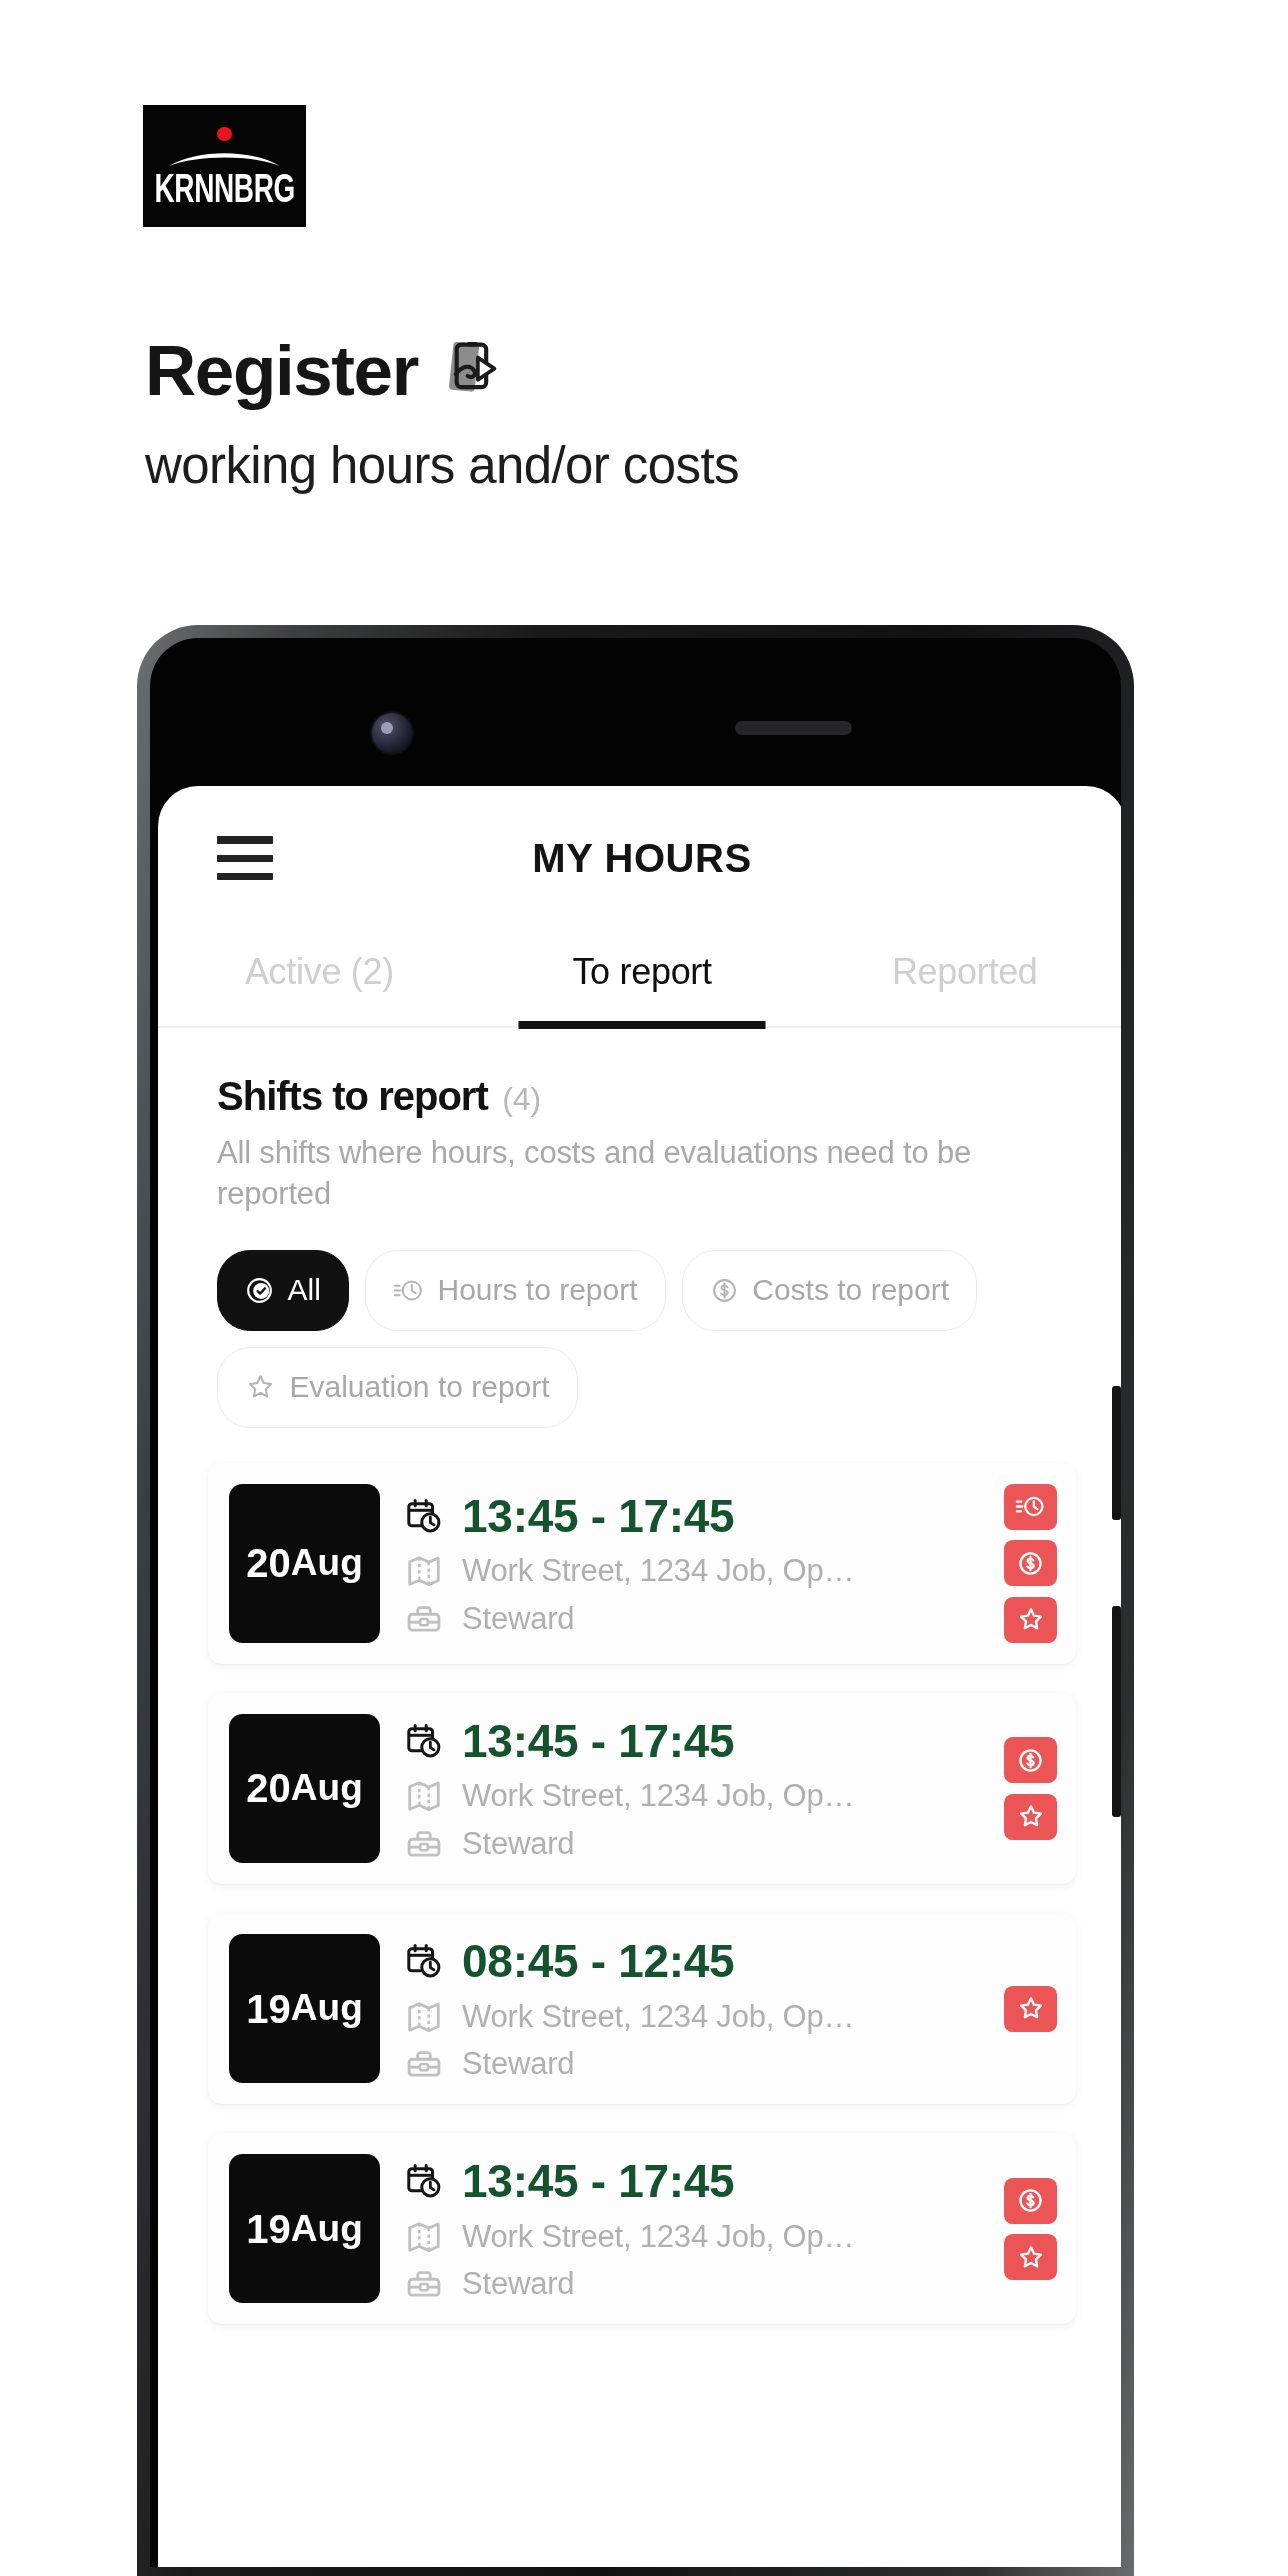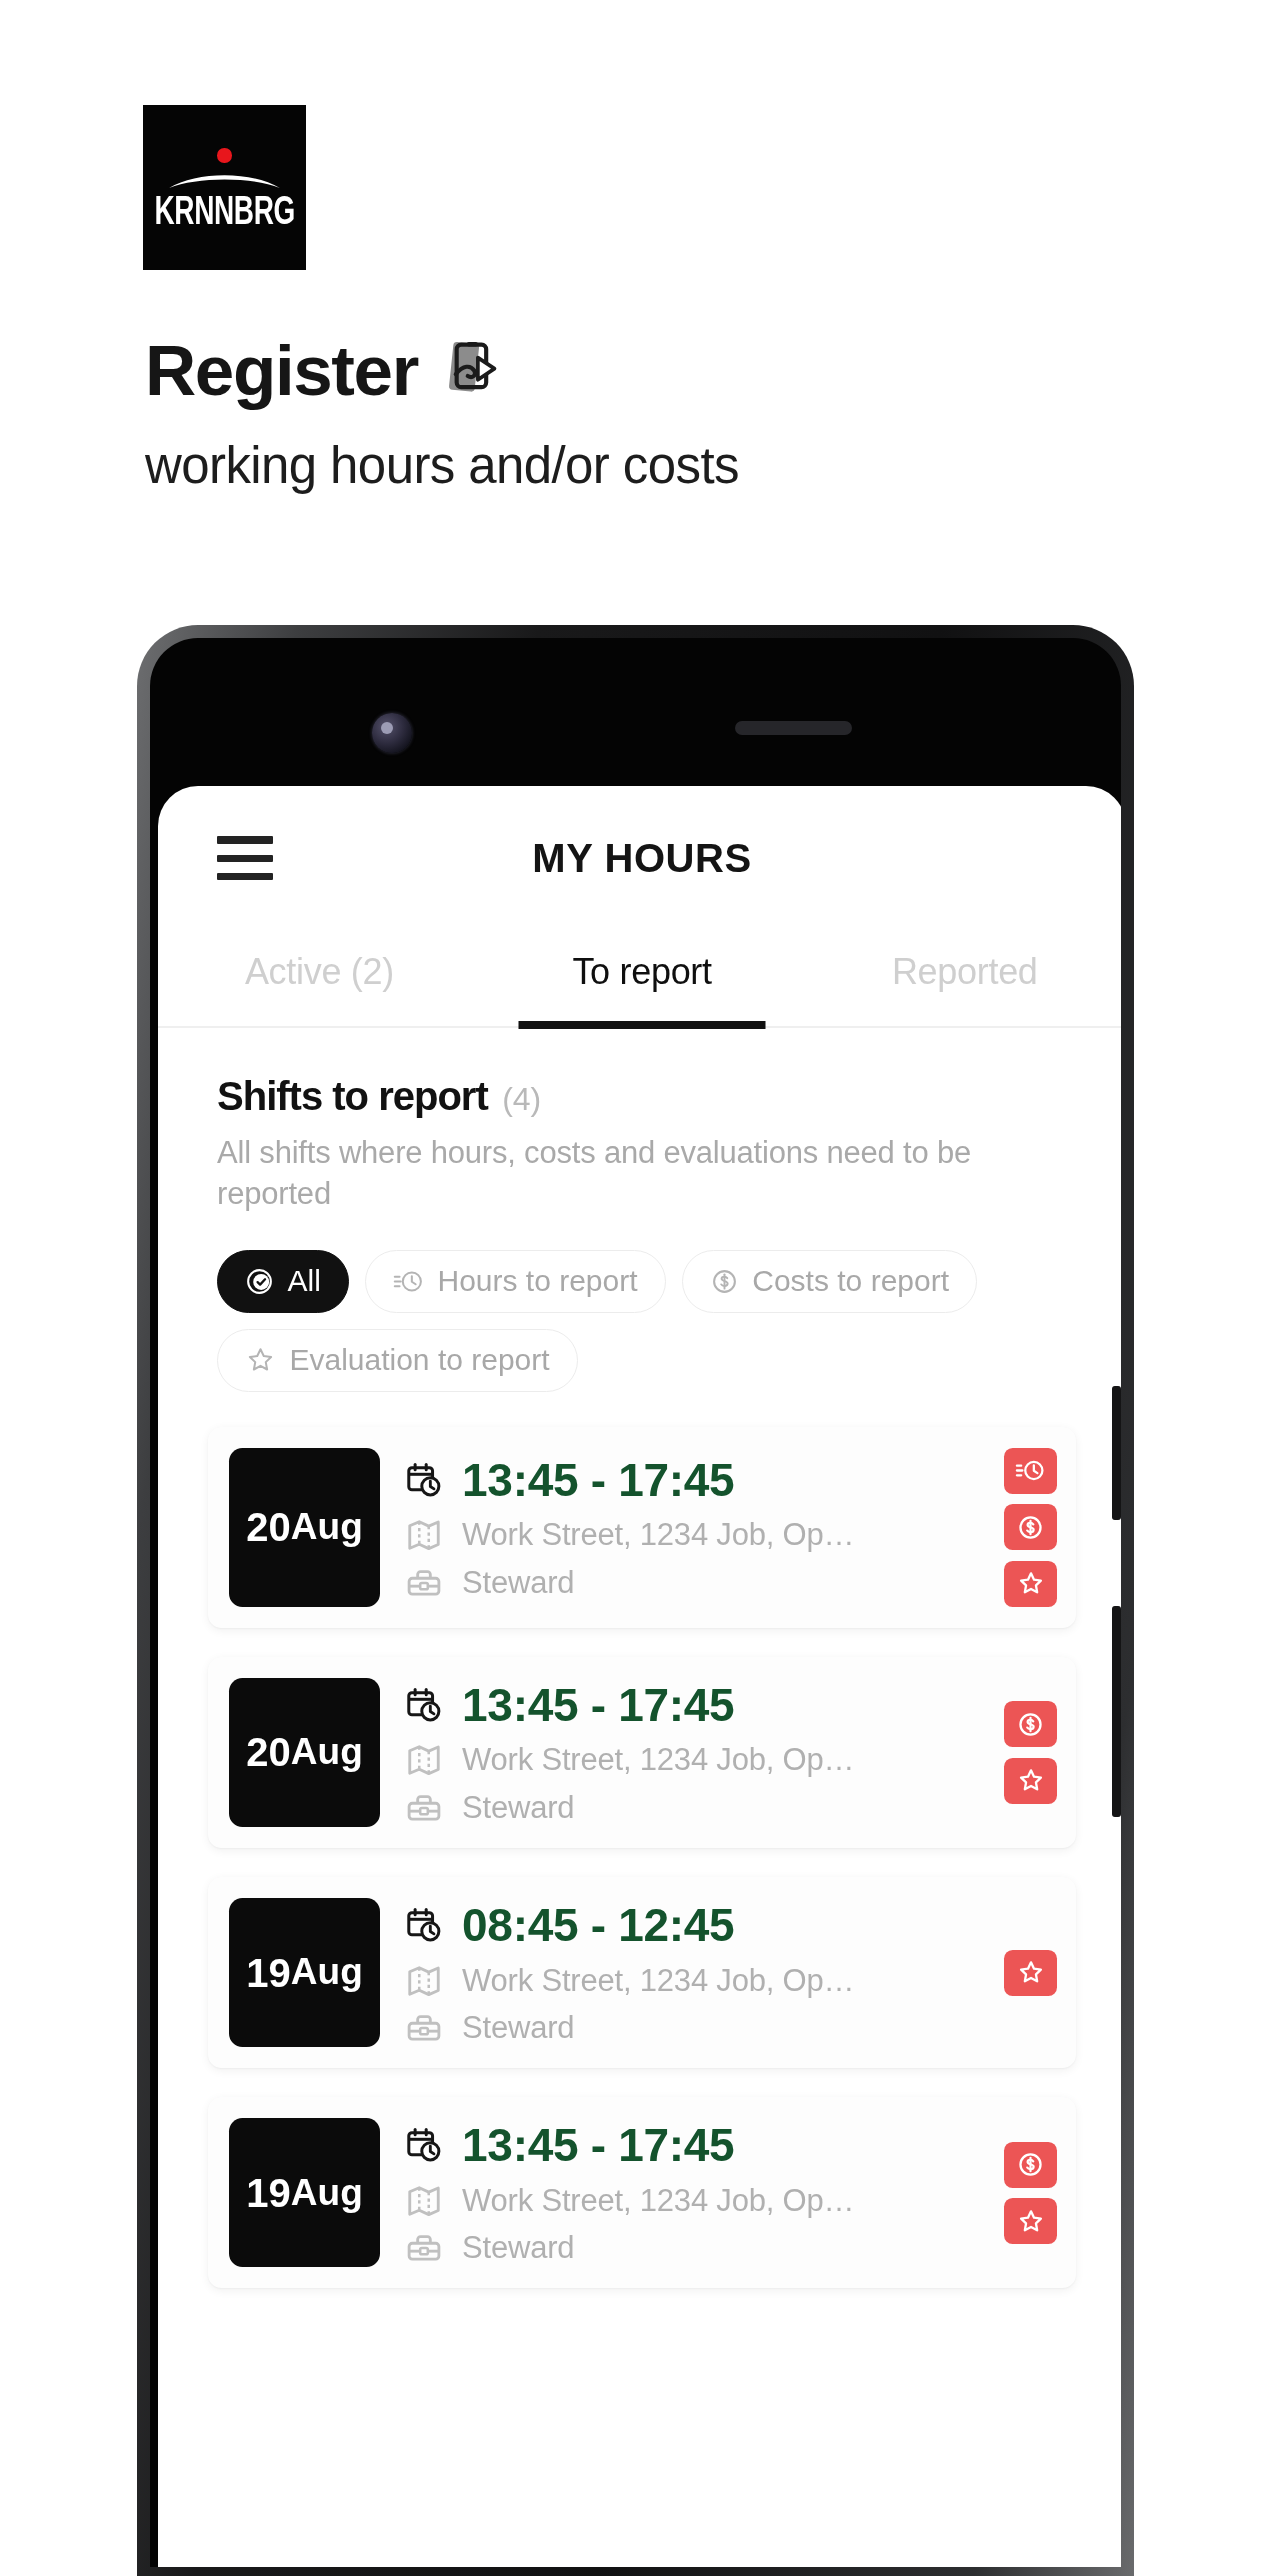--- a/index.html
+++ b/index.html
@@ -8,21 +8,21 @@
     background: #ffffff;
     font-family: "Liberation Sans", sans-serif;
     overflow: hidden;
   }
 
   
   .page { position: relative; width: 1288px; height: 2576px; background:#fff; }
 
   .logo-box {
     position: absolute; left: 143px; top: 105px;
-    width: 163px; height: 165px;
+    width: 163px; height: 122px;
     background: #050505;
     display: flex; flex-direction: column;
     align-items: center; justify-content: center;
   }
   .logo-dot {
     width: 14.4px; height: 14.4px; border-radius: 50%;
     background: #e8161c;
     margin-bottom: 5.8px;
   }
   .logo-arc { width: 113px; height: 21px; display:block; margin-bottom: 1.9px; }
@@ -155,21 +155,21 @@
     font-size: 31px; color: #a9a9a9; line-height: 1.32;
     max-width: 843px; letter-spacing: -0.2px;
   }
 
   .chips {
     display: flex; flex-wrap: wrap; gap: 16.3px;
     margin-top: 35px;
   }
   .chip {
     display: inline-flex; align-items: center; gap: 13.4px;
-    height: 63px; padding: 0 27px;
+    height: 81px; padding: 0 27px;
     border-radius: 33px;
     border: 1.9px solid #ececec;
     background: #fff;
     font-size: 30px; color: #a8a8a8;
     cursor: pointer; white-space: nowrap;
   }
   .chip.active {
     background: #111; border-color: #111; color: #fff;
   }
   .chip svg { display:block; }

